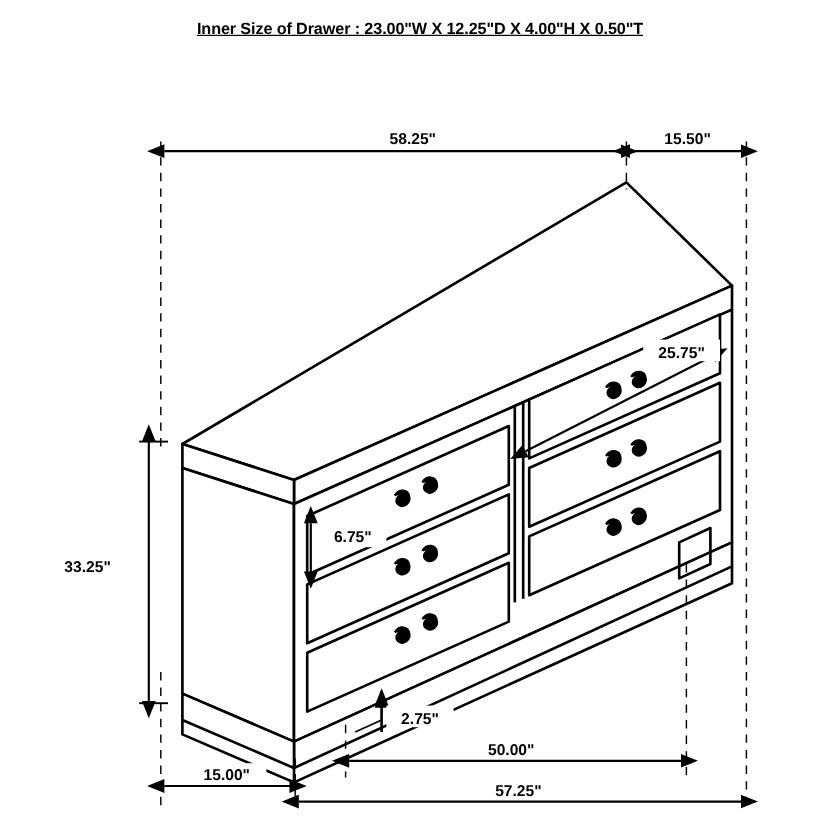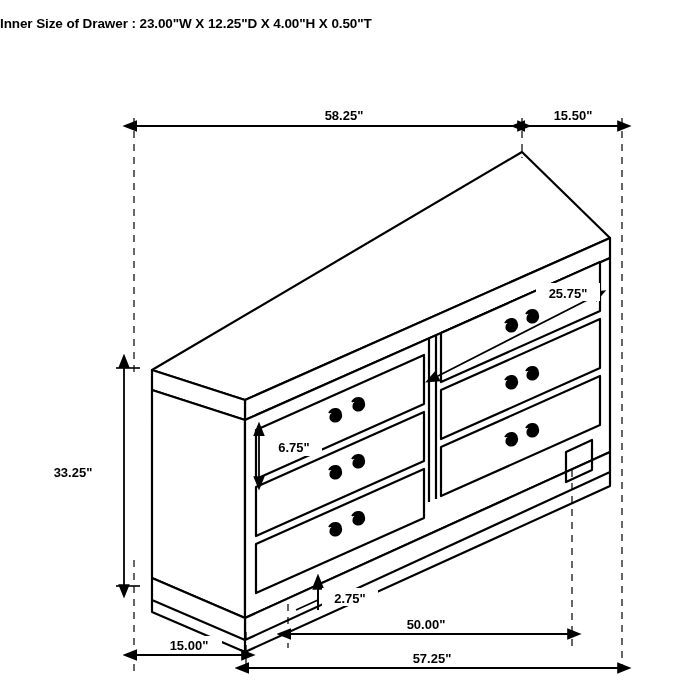--- a/index.html
+++ b/index.html
@@ -17,24 +17,25 @@
   #stage {
     position: relative;
     width: 700px;
     height: 700px;
   }
   #title {
     position: absolute;
     top: 16px;
     left: 0;
     width: 700px;
-    text-align: left;
+    text-align: center;
     font-size: 13.5px;
     font-weight: bold;
     letter-spacing: -0.1px;
+    text-decoration: underline;
   }
   svg#diagram {
     position: absolute;
     top: 0;
     left: 0;
   }
   .dimtext {
     font-family: "Liberation Sans", sans-serif;
     font-size: 13px;
     font-weight: bold;

